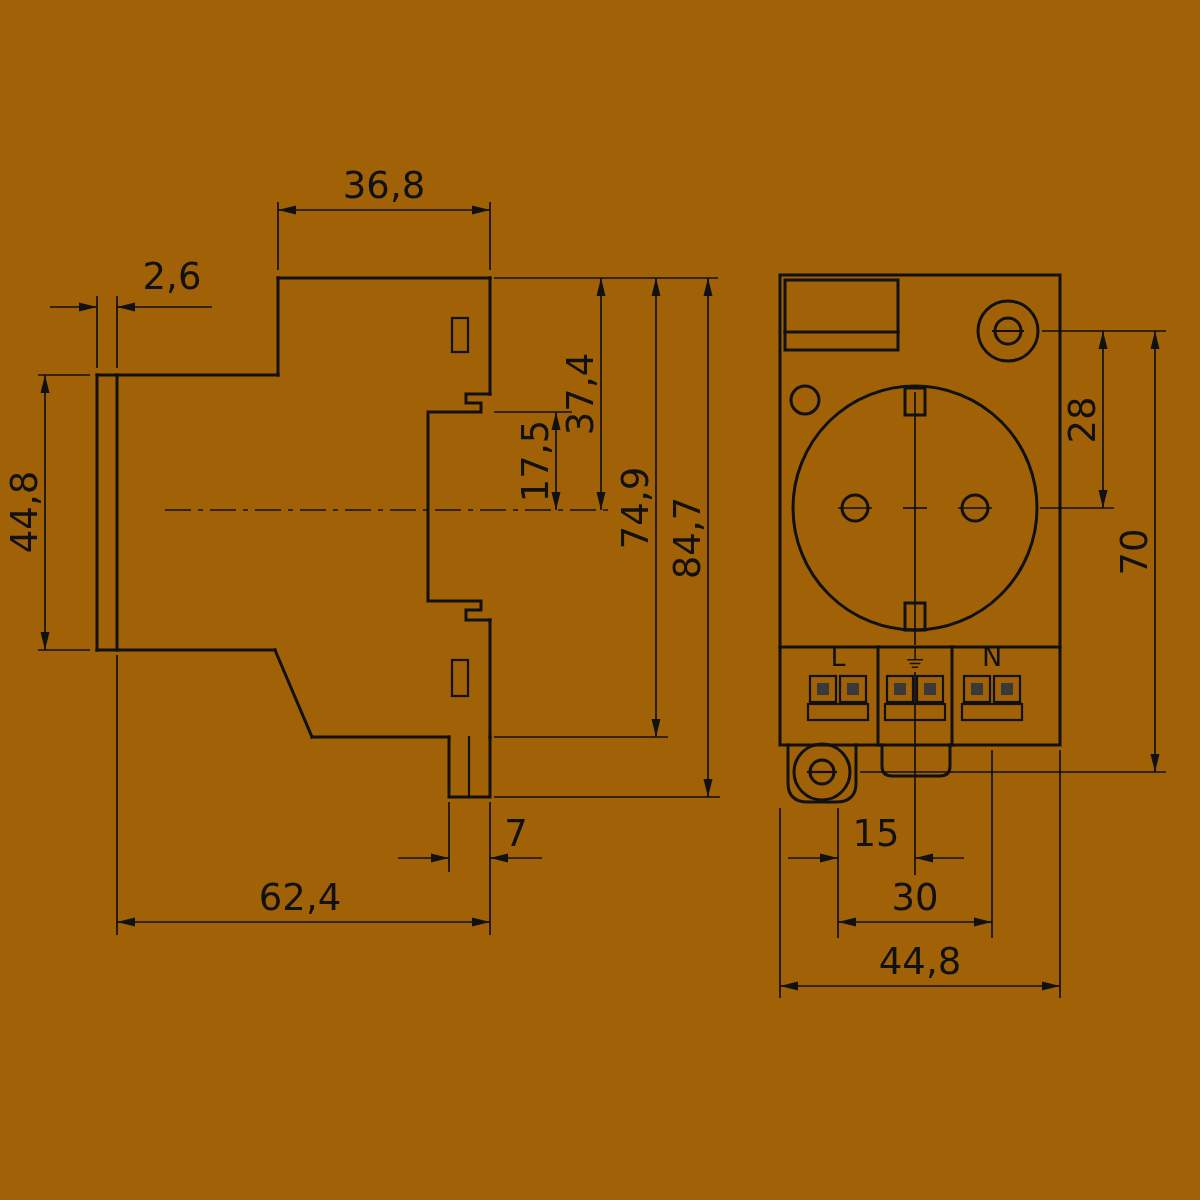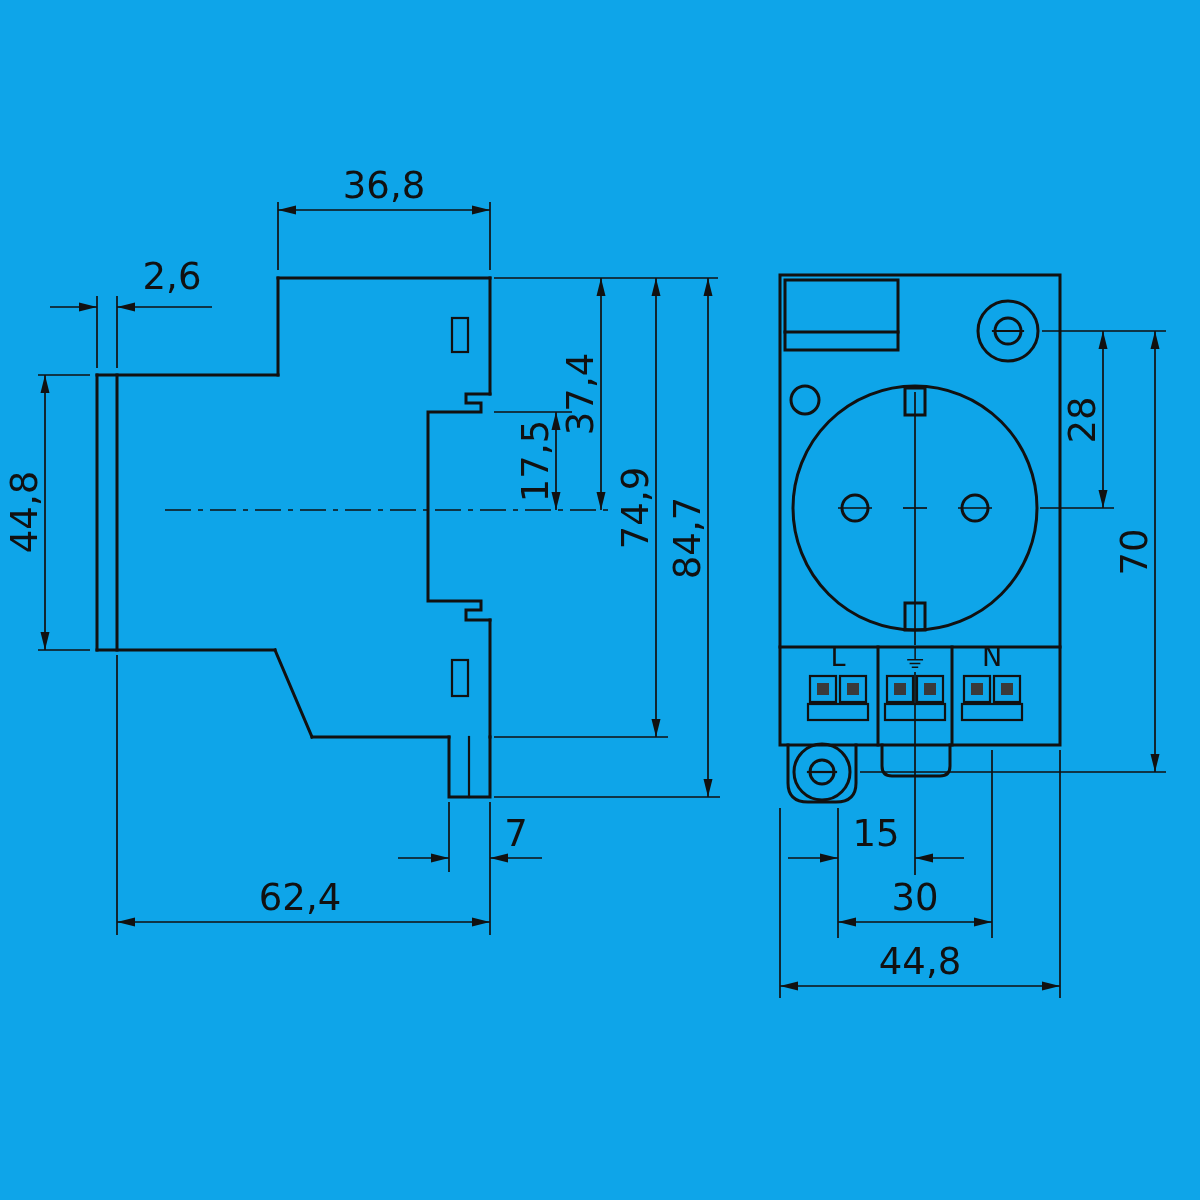--- a/index.html
+++ b/index.html
@@ -1,16 +1,16 @@
 <!DOCTYPE html>
 <html><head>
 <meta charset="utf-8">
 <style>
   html,body { margin:0; padding:0; background:#ffffff; }
-  .stage { position:relative; width:1200px; height:1200px; background:#0ea5e9; overflow:hidden; }
+  .stage { position:relative; width:1200px; height:1200px; background:#a16207; overflow:hidden; }
   svg { position:absolute; left:0; top:0; }
   .obj  { fill:none; stroke:#111111; stroke-width:3;   stroke-linecap:square; stroke-linejoin:miter; }
   .obj2 { fill:none; stroke:#111111; stroke-width:2.2; stroke-linecap:square; }
   .thin { fill:none; stroke:#111111; stroke-width:1.7; stroke-linecap:butt; }
   .cl   { fill:none; stroke:#111111; stroke-width:1.7; stroke-dasharray:26 7 5 7; }
   .dim-text  { font-family:"DejaVu Sans", sans-serif; font-size:37px; fill:#111111; text-anchor:middle; }
   .term-text { font-family:"DejaVu Sans", sans-serif; font-size:27px; fill:#111111; text-anchor:middle; }
   .fillsq { fill:#3a3a3a; stroke:none; }
 </style>
 </head>

